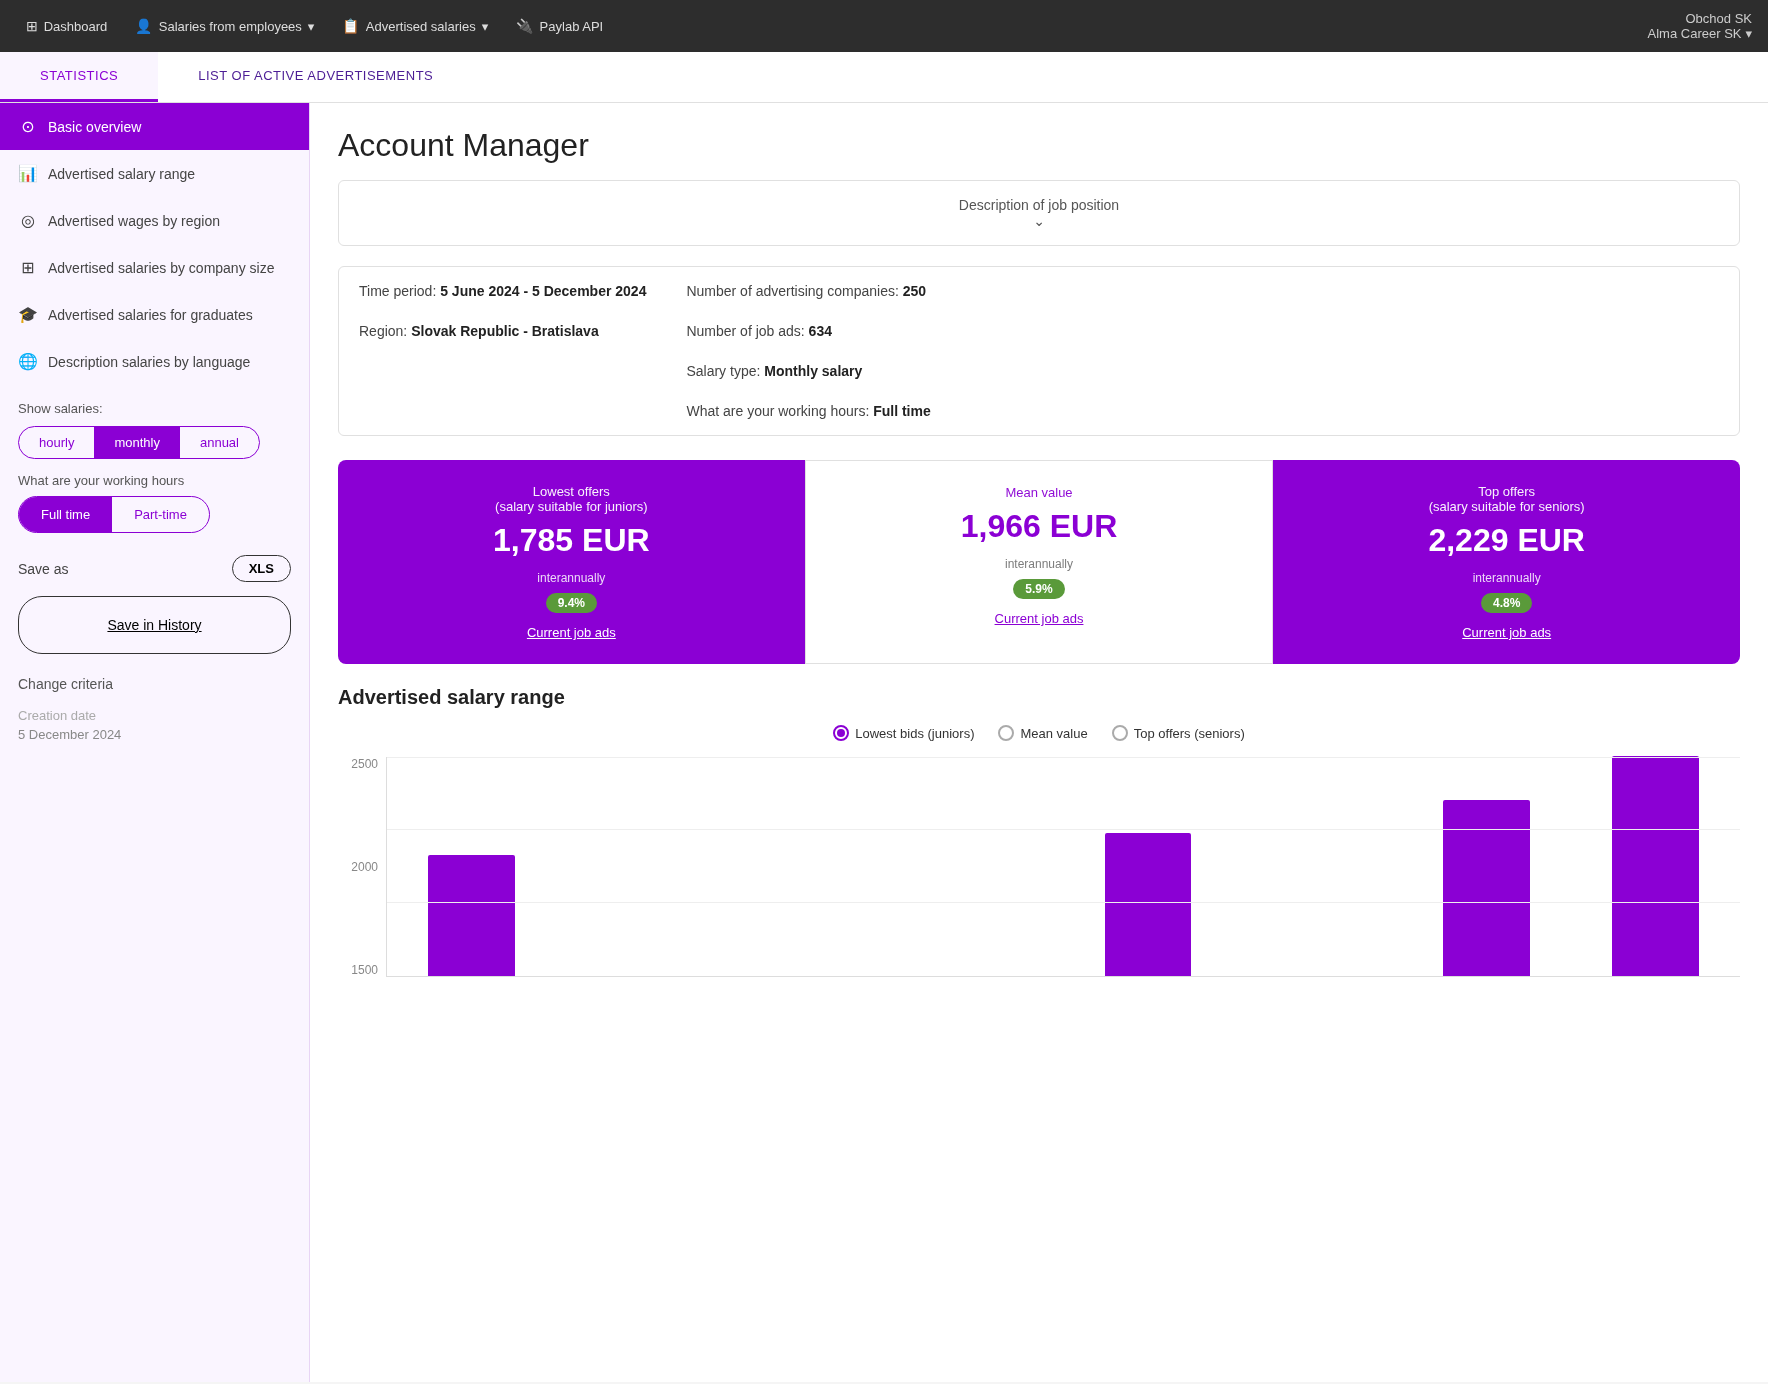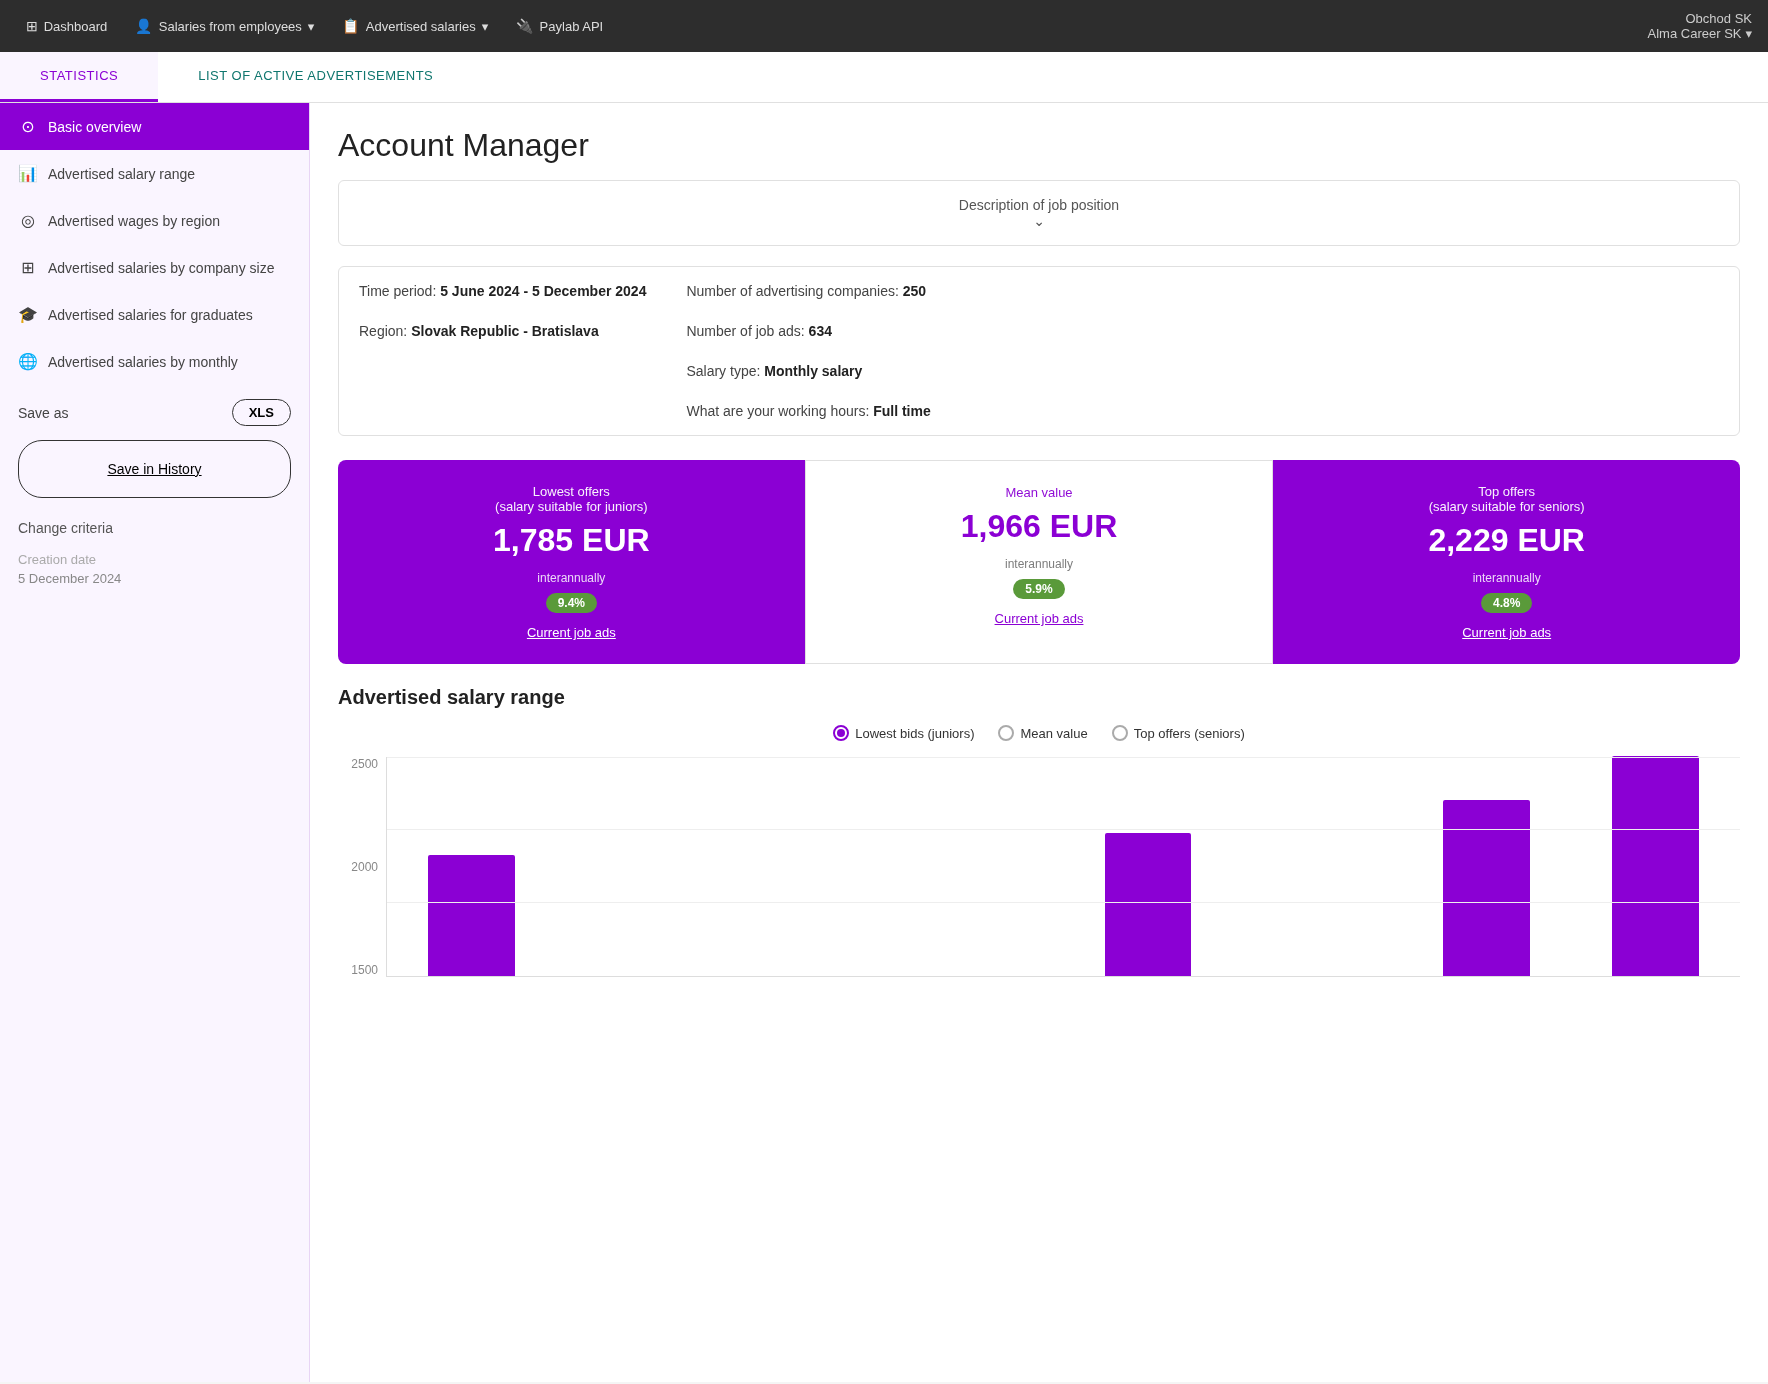--- a/index.html
+++ b/index.html
@@ -30,21 +30,21 @@
       display: flex;
       background: #fff;
       border-bottom: 1px solid #e0e0e0;
     }
     .tab {
       padding: 16px 40px;
       font-size: 13px;
       letter-spacing: 0.5px;
       text-transform: uppercase;
       cursor: pointer;
-      color: #0f766e;
+      color: #4c1d95;
       border-bottom: 3px solid transparent;
       font-weight: 500;
     }
     .tab.active {
       color: #8b00d4;
       border-bottom: 3px solid #8b00d4;
       background: #faf5ff;
     }
 
     
@@ -317,23 +317,36 @@
     <div class="sidebar-item">
       <span class="si-icon">⊞</span>
       <span>Advertised salaries by company size</span>
     </div>
     <div class="sidebar-item">
       <span class="si-icon">🎓</span>
       <span>Advertised salaries for graduates</span>
     </div>
     <div class="sidebar-item">
       <span class="si-icon">🌐</span>
-      <span>Advertised salaries by monthly</span>
-    </div>
-
+      <span>Description salaries by language</span>
+    </div>
+
+    <div class="sidebar-section">
+      <div class="sidebar-section-label">Show salaries:</div>
+      <div class="toggle-group">
+        <button class="toggle-btn">hourly</button>
+        <button class="toggle-btn active">monthly</button>
+        <button class="toggle-btn">annual</button>
+      </div>
+      <div class="working-hours-label">What are your working hours</div>
+      <div class="toggle-group2">
+        <button class="toggle-btn2 active">Full time</button>
+        <button class="toggle-btn2">Part-time</button>
+      </div>
+    </div>
 
     <div class="save-as-row">
       <span class="save-as-label">Save as</span>
       <button class="xls-btn">XLS</button>
     </div>
 
     <button class="save-history-btn">Save in History</button>
 
     <div class="change-criteria">Change criteria</div>
     <div class="creation-date-label">Creation date</div>

